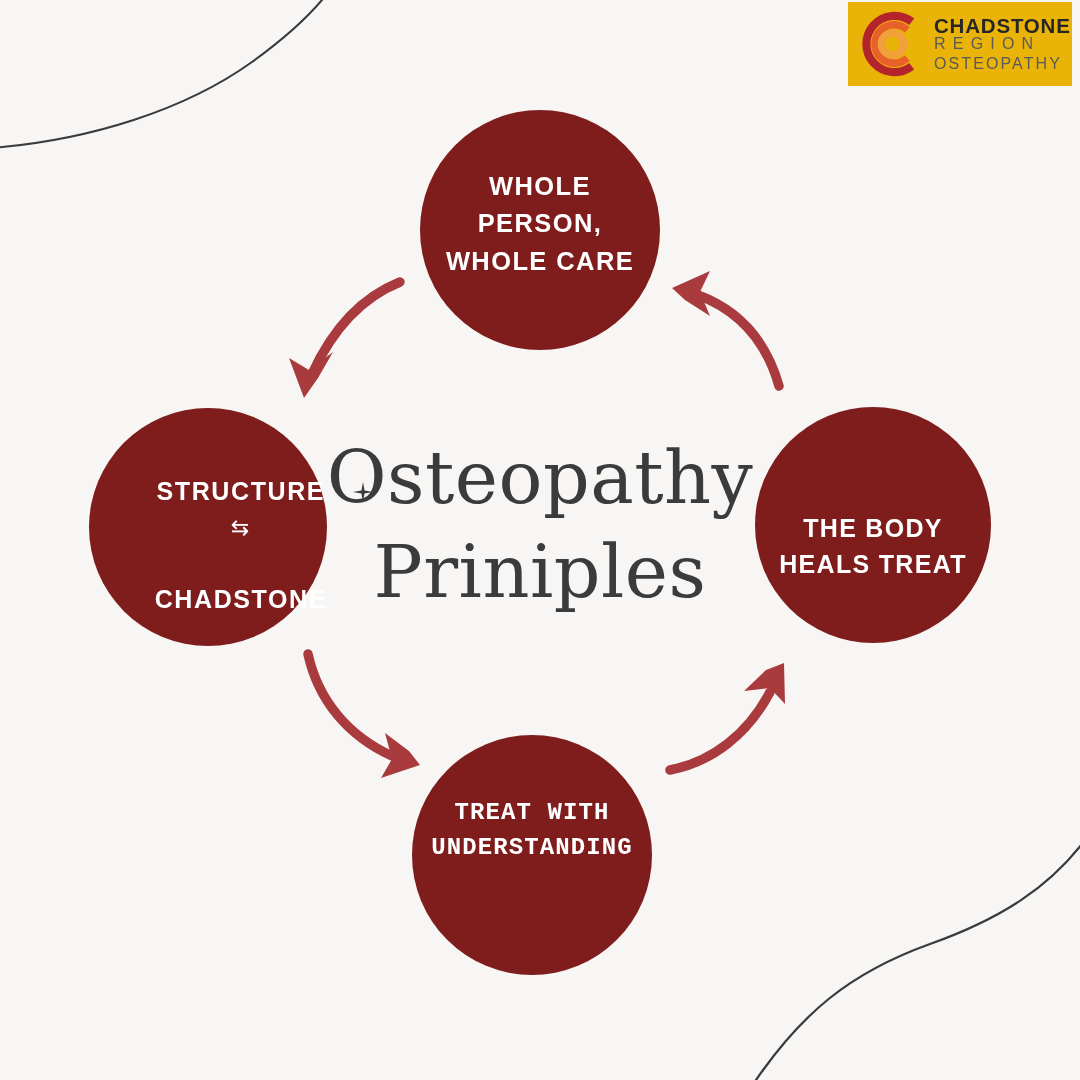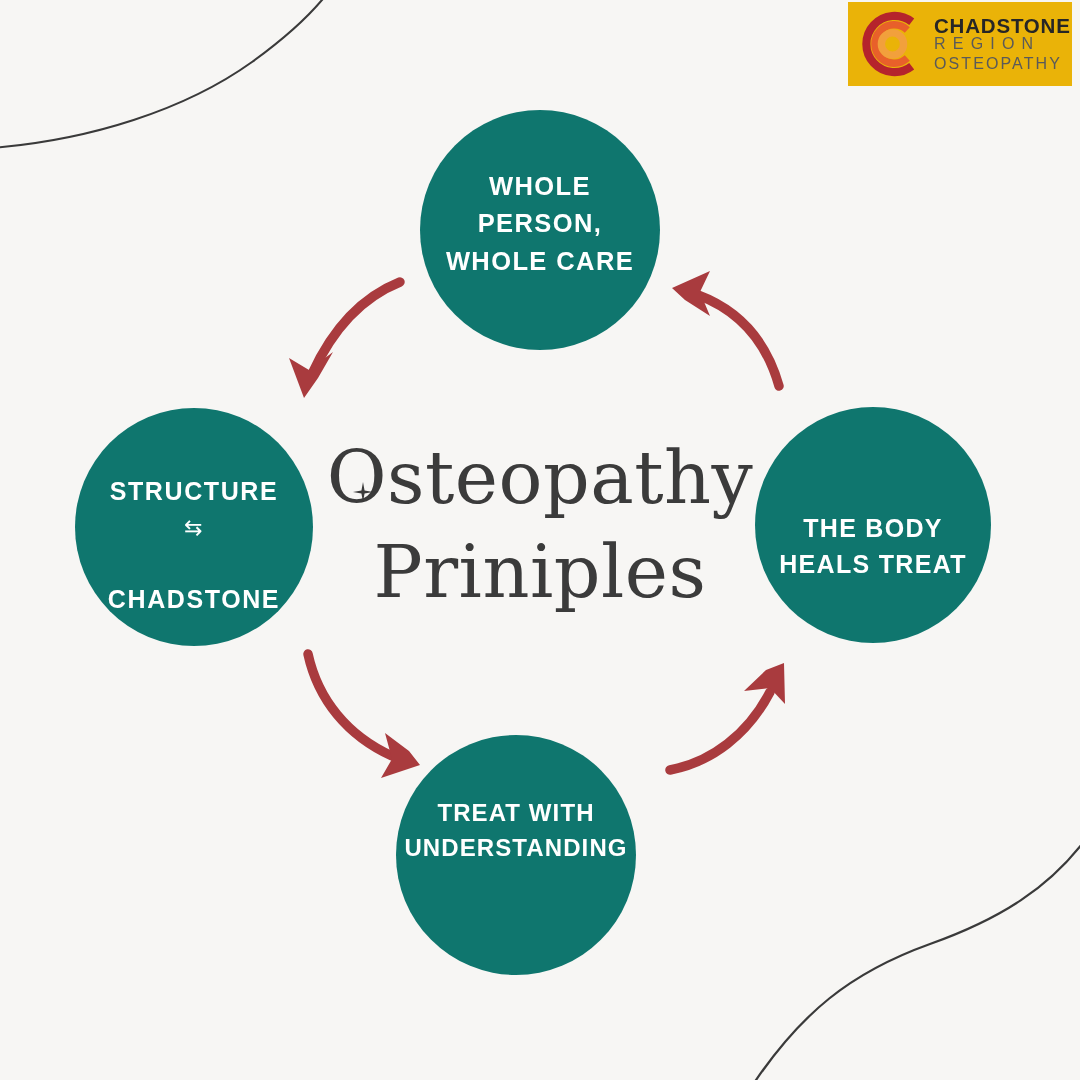--- a/index.html
+++ b/index.html
@@ -31,43 +31,43 @@
   .logo-l2{
     font-size:16px;color:#5a5a5a;letter-spacing:7.2px;margin-top:0;
   }
   .logo-l3{
     font-size:16px;color:#5a5a5a;letter-spacing:2.1px;margin-top:4px;
   }
 
   
   .bubble{
     position:absolute;border-radius:50%;
-    background:#0f766e;
+    background:#7f1d1d;
     display:flex;align-items:center;justify-content:center;
     text-align:center;
     color:#ffffff;
     box-sizing:border-box;
   }
   .bubble .btxt{
     font-size:25px;font-weight:bold;letter-spacing:1.3px;line-height:1.38;
     white-space:pre-line;
   }
   .bubble-top{left:420px;top:110px;width:240px;height:240px;}
   .bubble-top .btxt{font-size:25.5px;letter-spacing:1.4px;line-height:1.46;
      transform:translateY(-6px);}
 
-  .bubble-left{left:75px;top:408px;width:238px;height:238px;}
+  .bubble-left{left:89px;top:408px;width:238px;height:238px;justify-content:flex-end;}
   .bubble-left .btxt{font-size:25px;letter-spacing:1.6px;line-height:1.45;}
   .swap-ico{display:block;font-size:22px;line-height:1.5;margin:2px 0 1px;font-weight:normal;}
 
   .bubble-right{left:755px;top:407px;width:236px;height:236px;}
   .bubble-right .btxt{font-size:25px;letter-spacing:1.3px;line-height:1.45;
      transform:translateY(21px);}
 
-  .bubble-bottom{left:396px;top:735px;width:240px;height:240px;}
+  .bubble-bottom{left:412px;top:735px;width:240px;height:240px;font-family:Liberation Mono, monospace;}
   .bubble-bottom .btxt{font-size:24px;letter-spacing:1.1px;line-height:1.45;
      transform:translateY(-24px);}
 
   
   .heading{
     position:absolute;left:300px;top:425px;width:480px;height:200px;
     display:flex;flex-direction:column;align-items:center;justify-content:center;
     font-family:"DejaVu Serif","Liberation Serif",serif;
     color:#3b3b3b;
     pointer-events:none;

